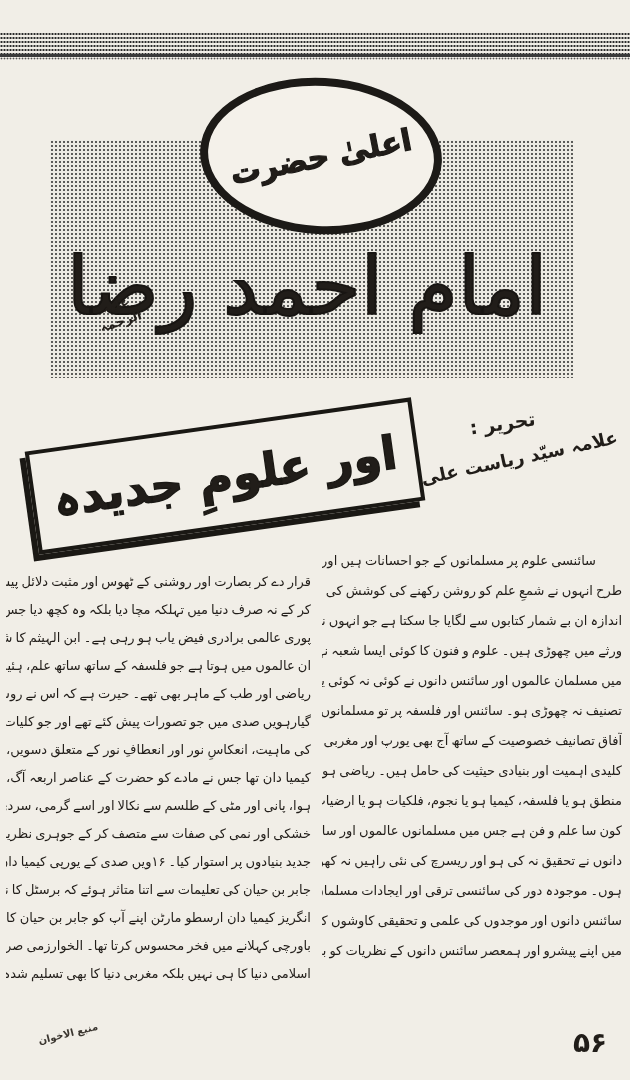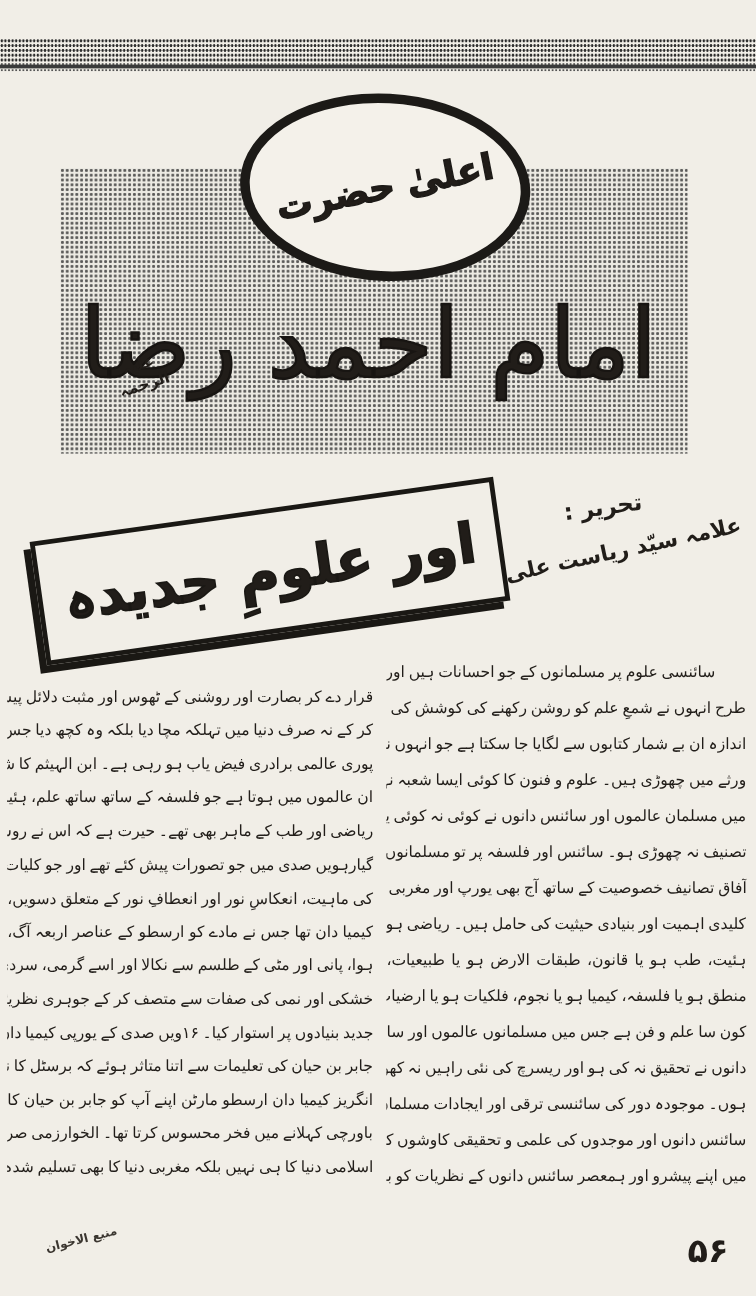--- a/index.html
+++ b/index.html
@@ -140,38 +140,37 @@
 
   <div class="column column-right">
       <div class="line">سائنسی علوم پر مسلمانوں کے جو احسانات ہیں اور جس</div>
       <div class="line">طرح انہوں نے شمعِ علم کو روشن رکھنے کی کوشش کی ہے اس کا</div>
       <div class="line">اندازہ ان بے شمار کتابوں سے لگایا جا سکتا ہے جو انہوں نے</div>
       <div class="line">ورثے میں چھوڑی ہیں۔ علوم و فنون کا کوئی ایسا شعبہ نہیں جس</div>
       <div class="line">میں مسلمان عالموں اور سائنس دانوں نے کوئی نہ کوئی یادگار</div>
       <div class="line">تصنیف نہ چھوڑی ہو۔ سائنس اور فلسفہ پر تو مسلمانوں کی شہرۂ</div>
       <div class="line">آفاق تصانیف خصوصیت کے ساتھ آج بھی یورپ اور مغربی ممالک میں</div>
       <div class="line">کلیدی اہمیت اور بنیادی حیثیت کی حامل ہیں۔ ریاضی ہو یا</div>
-      <div class="line">ہئیت، طب ہو یا قانون، طبقات الارض ہو یا طبیعیات،</div>
       <div class="line">منطق ہو یا فلسفہ، کیمیا ہو یا نجوم، فلکیات ہو یا ارضیات غرض وہ</div>
       <div class="line">کون سا علم و فن ہے جس میں مسلمانوں عالموں اور سائنس</div>
       <div class="line">دانوں نے تحقیق نہ کی ہو اور ریسرچ کی نئی راہیں نہ کھول دی</div>
       <div class="line">ہوں۔ موجودہ دور کی سائنسی ترقی اور ایجادات مسلمان</div>
       <div class="line">سائنس دانوں اور موجدوں کی علمی و تحقیقی کاوشوں کی مرہون</div>
       <div class="line">میں اپنے پیشرو اور ہمعصر سائنس دانوں کے نظریات کو باطل</div>
     </div>
 
   <div class="column column-left">
       <div class="line">قرار دے کر بصارت اور روشنی کے ٹھوس اور مثبت دلائل پیش</div>
       <div class="line">کر کے نہ صرف دنیا میں تہلکہ مچا دیا بلکہ وہ کچھ دیا جس سے آج</div>
       <div class="line">پوری عالمی برادری فیض یاب ہو رہی ہے۔ ابن الہیثم کا شمار</div>
       <div class="line">ان عالموں میں ہوتا ہے جو فلسفہ کے ساتھ ساتھ علم، ہئیت،</div>
       <div class="line">ریاضی اور طب کے ماہر بھی تھے۔ حیرت ہے کہ اس نے روشنی</div>
       <div class="line">گیارہویں صدی میں جو تصورات پیش کئے تھے اور جو کلیات</div>
       <div class="line">کی ماہیت، انعکاسِ نور اور انعطافِ نور کے متعلق دسویں،</div>
-      <div class="line">کیمیا دان تھا جس نے مادے کو ارسطو کے عناصر اربعہ آگ،</div>
+      <div class="line">کیمیا دان تھا جس نے مادے کو حضرت کے عناصر اربعہ آگ،</div>
       <div class="line">ہوا، پانی اور مٹی کے طلسم سے نکالا اور اسے گرمی، سردی،</div>
       <div class="line">خشکی اور نمی کی صفات سے متصف کر کے جوہری نظریئے کو</div>
       <div class="line">جدید بنیادوں پر استوار کیا۔ ۱۶ویں صدی کے یورپی کیمیا دان</div>
       <div class="line">جابر بن حیان کی تعلیمات سے اتنا متاثر ہوئے کہ برسٹل کا نامور</div>
       <div class="line">انگریز کیمیا دان ارسطو مارٹن اپنے آپ کو جابر بن حیان کا</div>
       <div class="line">باورچی کہلانے میں فخر محسوس کرتا تھا۔ الخوارزمی صرف</div>
       <div class="line">اسلامی دنیا کا ہی نہیں بلکہ مغربی دنیا کا بھی تسلیم شدہ ریاضی</div>
     </div>
 
   <div class="signature">منبع الاخوان</div>

